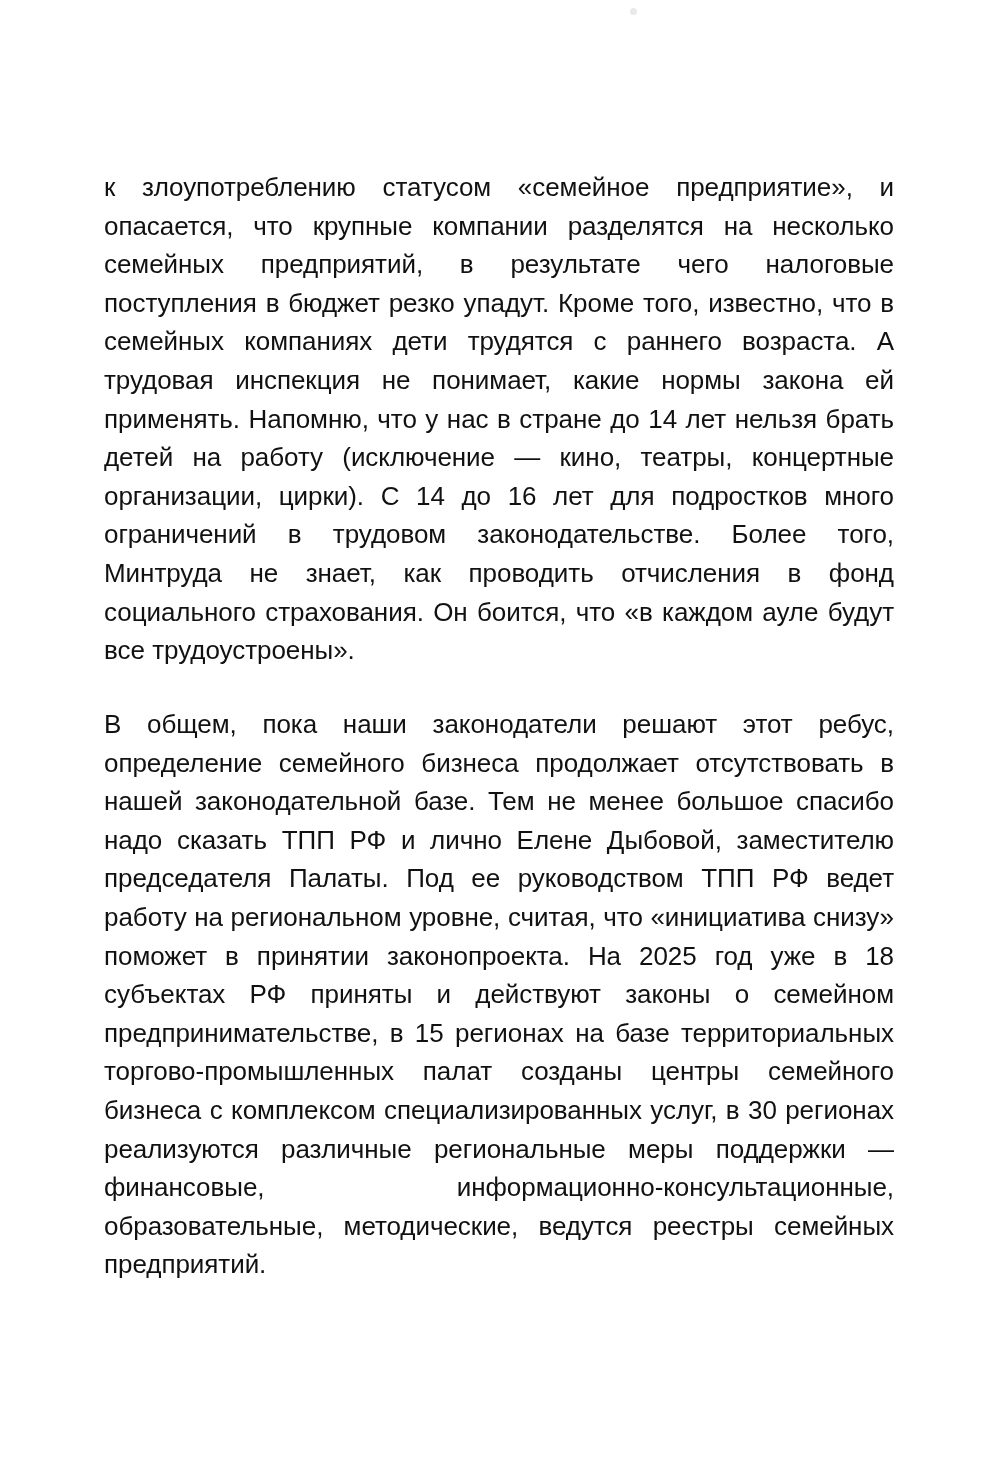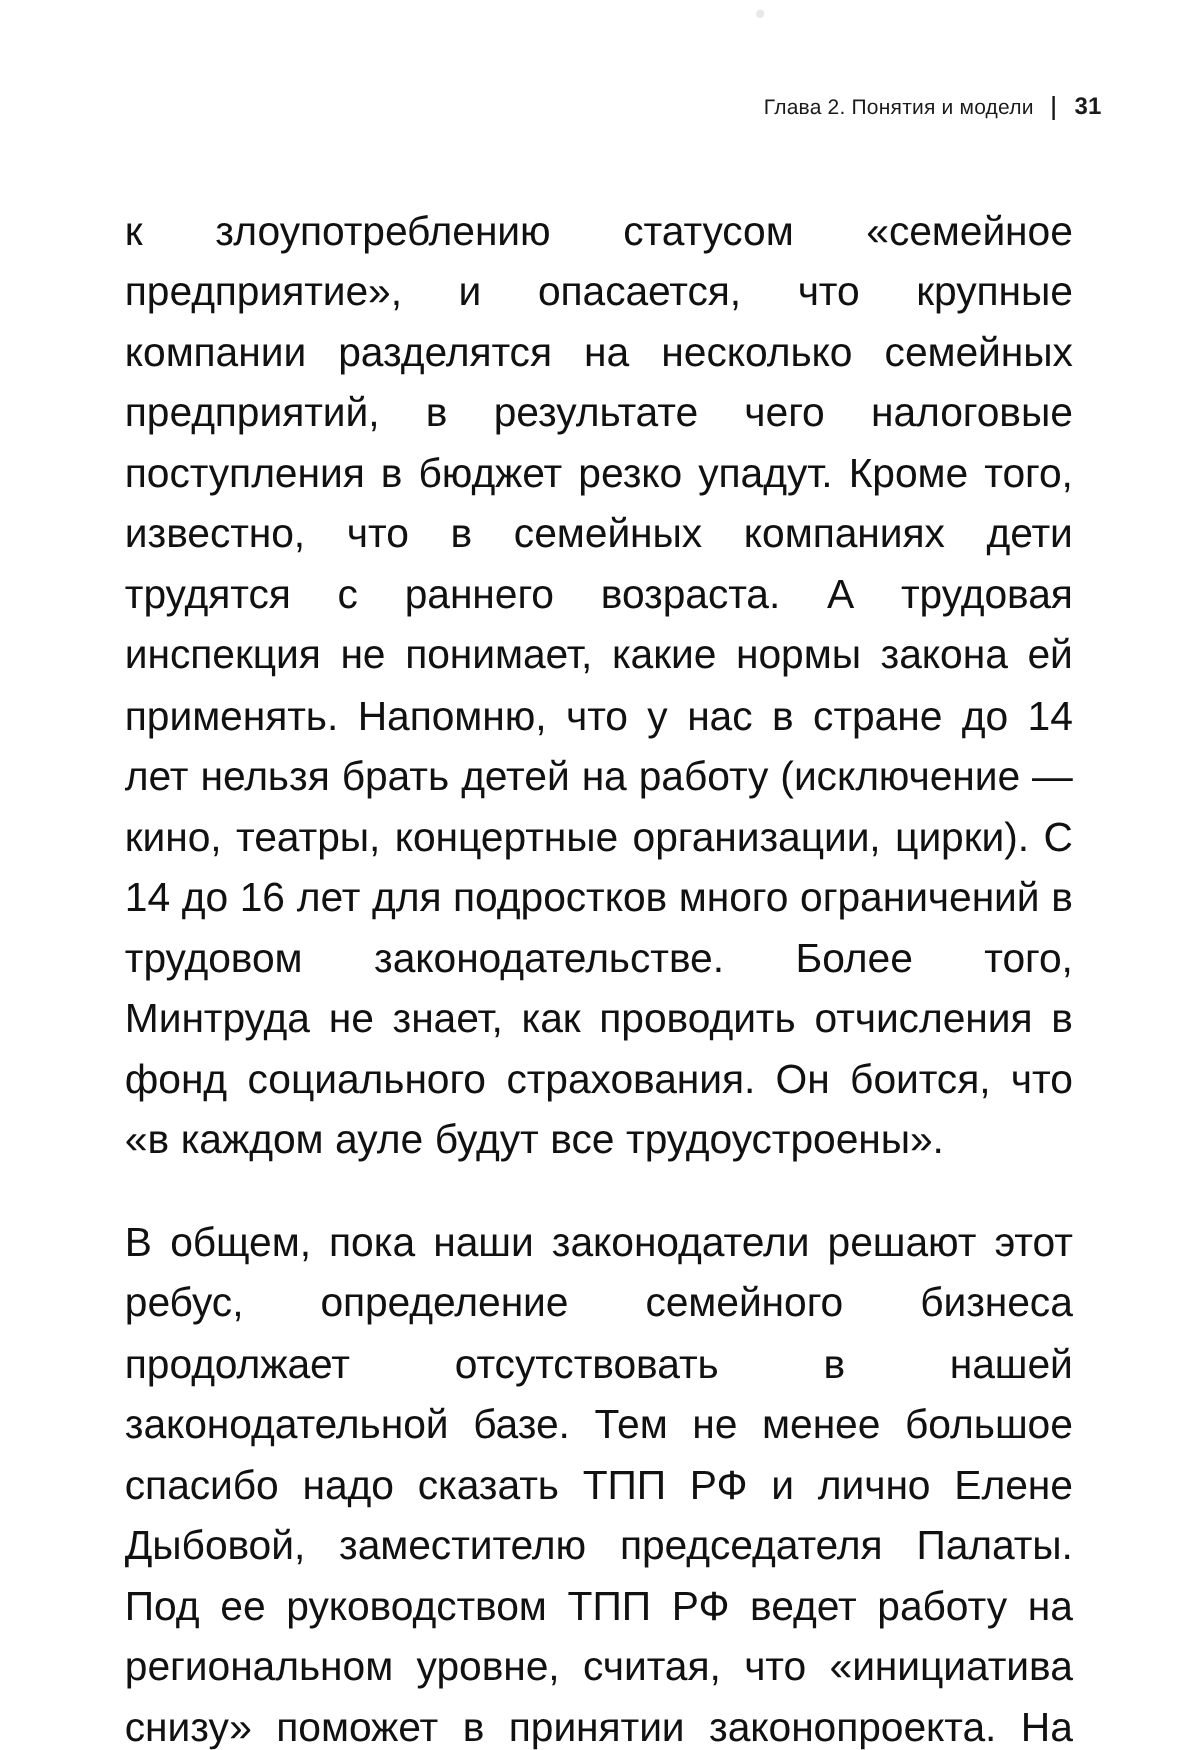--- a/index.html
+++ b/index.html
@@ -46,21 +46,21 @@
     font-size: 20px;
   }
   .body-text {
     position: absolute;
     top: 168px;
     left: 104px;
     width: 790px;
   }
   .para {
     margin: 0 0 0 0;
-    font-size: 34px;
+    font-size: 26px;
     line-height: 1.485;
     text-align: justify;
     text-justify: inter-word;
     color: #111111;
     letter-spacing: -0.002em;
     word-spacing: 0.01em;
     hyphens: manual;
   }
   .para + .para {
     margin-top: 35px;
@@ -75,24 +75,19 @@
     border-radius: 50%;
   }
 </style>
 </head>
 <body>
 
 <div class="page">
 
   <div class="top-mark"></div>
 
-  <div class="running-head">
-    <span class="chapter-title">Глава 2. Понятия и модели</span>
-    <span class="rule"></span>
-    <span class="folio">31</span>
-  </div>
 
   <div class="body-text">
     <p class="para">к злоупотреблению статусом «семейное предприятие», и опасается, что крупные компании разделятся на несколько семейных предприятий, в результате чего налоговые поступления в бюджет резко упадут. Кроме того, известно, что в семейных компаниях дети трудятся с раннего возраста. А трудовая инспекция не понимает, какие нормы закона ей применять. Напомню, что у нас в стране до 14 лет нельзя брать детей на работу (исключение — кино, театры, концертные организации, цирки). С 14 до 16 лет для подростков много ограничений в трудовом законодательстве. Более того, Минтруда не знает, как проводить отчисления в фонд социального страхования. Он боится, что «в каждом ауле будут все трудоустроены».</p>
     <p class="para">В общем, пока наши законодатели решают этот ребус, определение семейного бизнеса продолжает отсутствовать в нашей законодательной базе. Тем не менее большое спасибо надо сказать ТПП РФ и лично Елене Дыбовой, заместителю председателя Палаты. Под ее руководством ТПП РФ ведет работу на региональном уровне, считая, что «инициатива снизу» поможет в принятии законопроекта. На 2025 год уже в 18 субъектах РФ приняты и действуют законы о семейном предпринимательстве, в 15 регионах на базе территориальных торгово-промышленных палат созданы центры семейного бизнеса с комплексом специализированных услуг, в 30 регионах реализуются различные региональные меры поддержки — финансовые, информационно-консультационные, образовательные, методические, ведутся реестры семейных предприятий.</p>
   </div>
 
 </div>
 
 </body></html>

